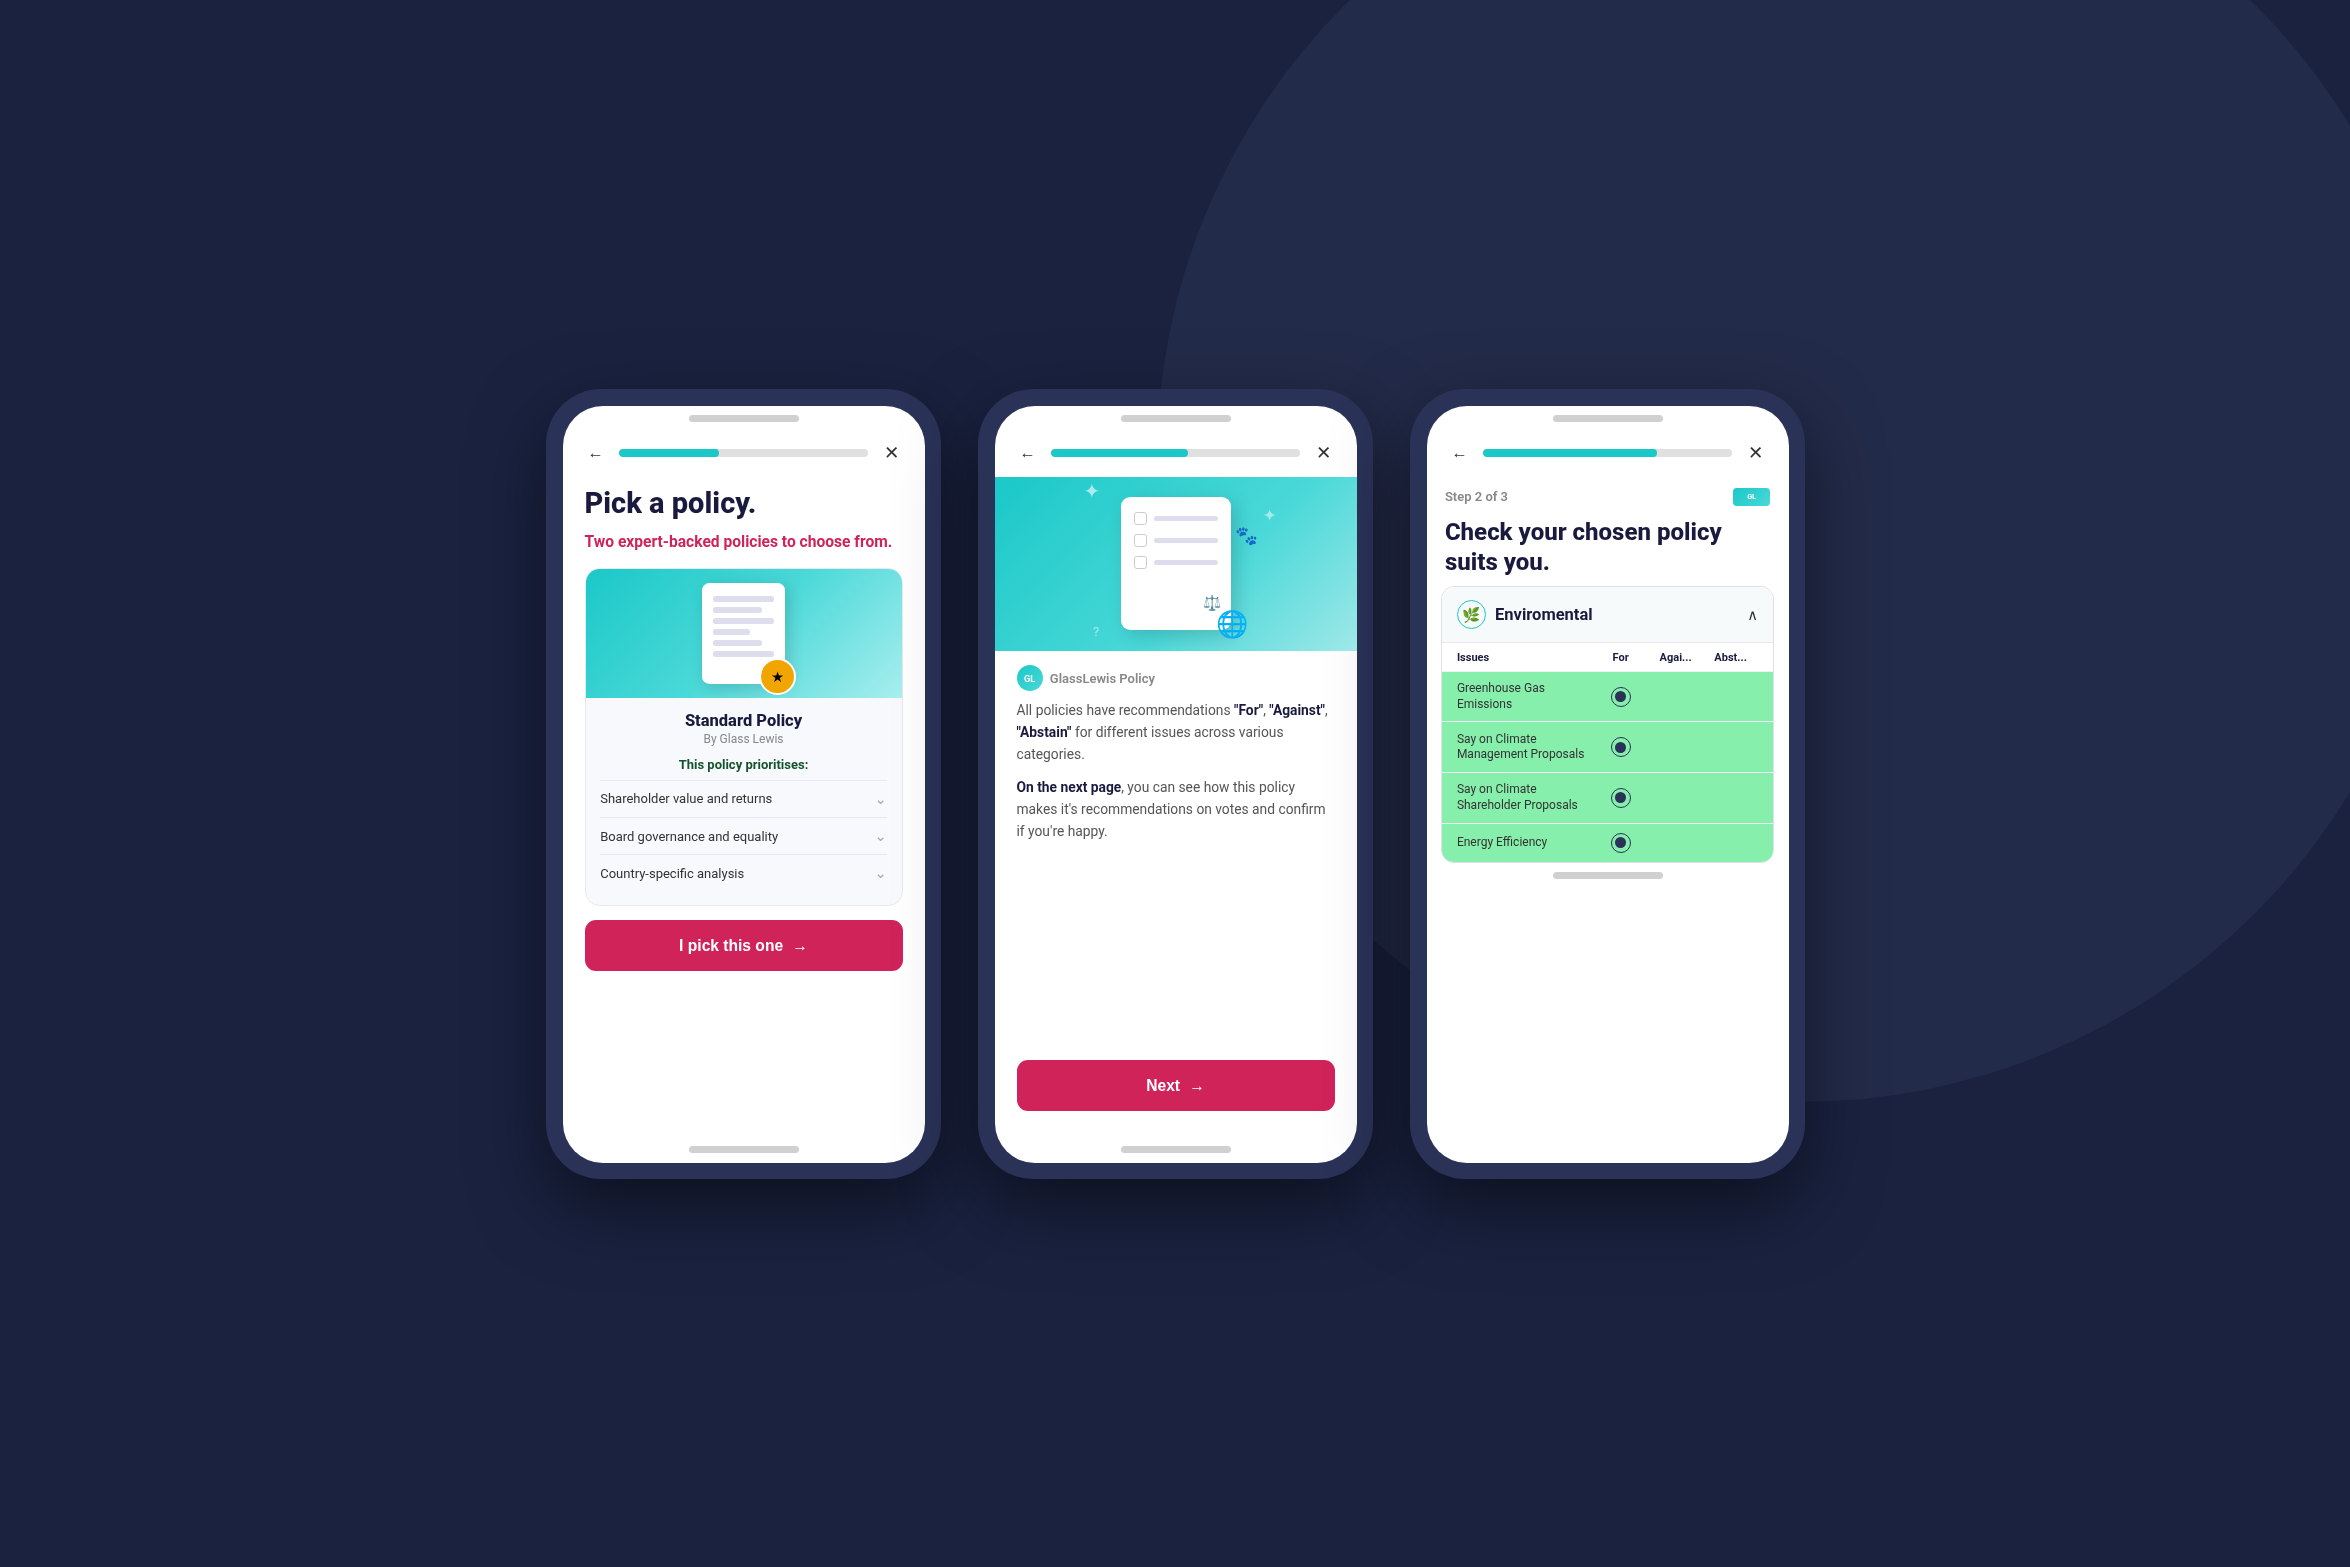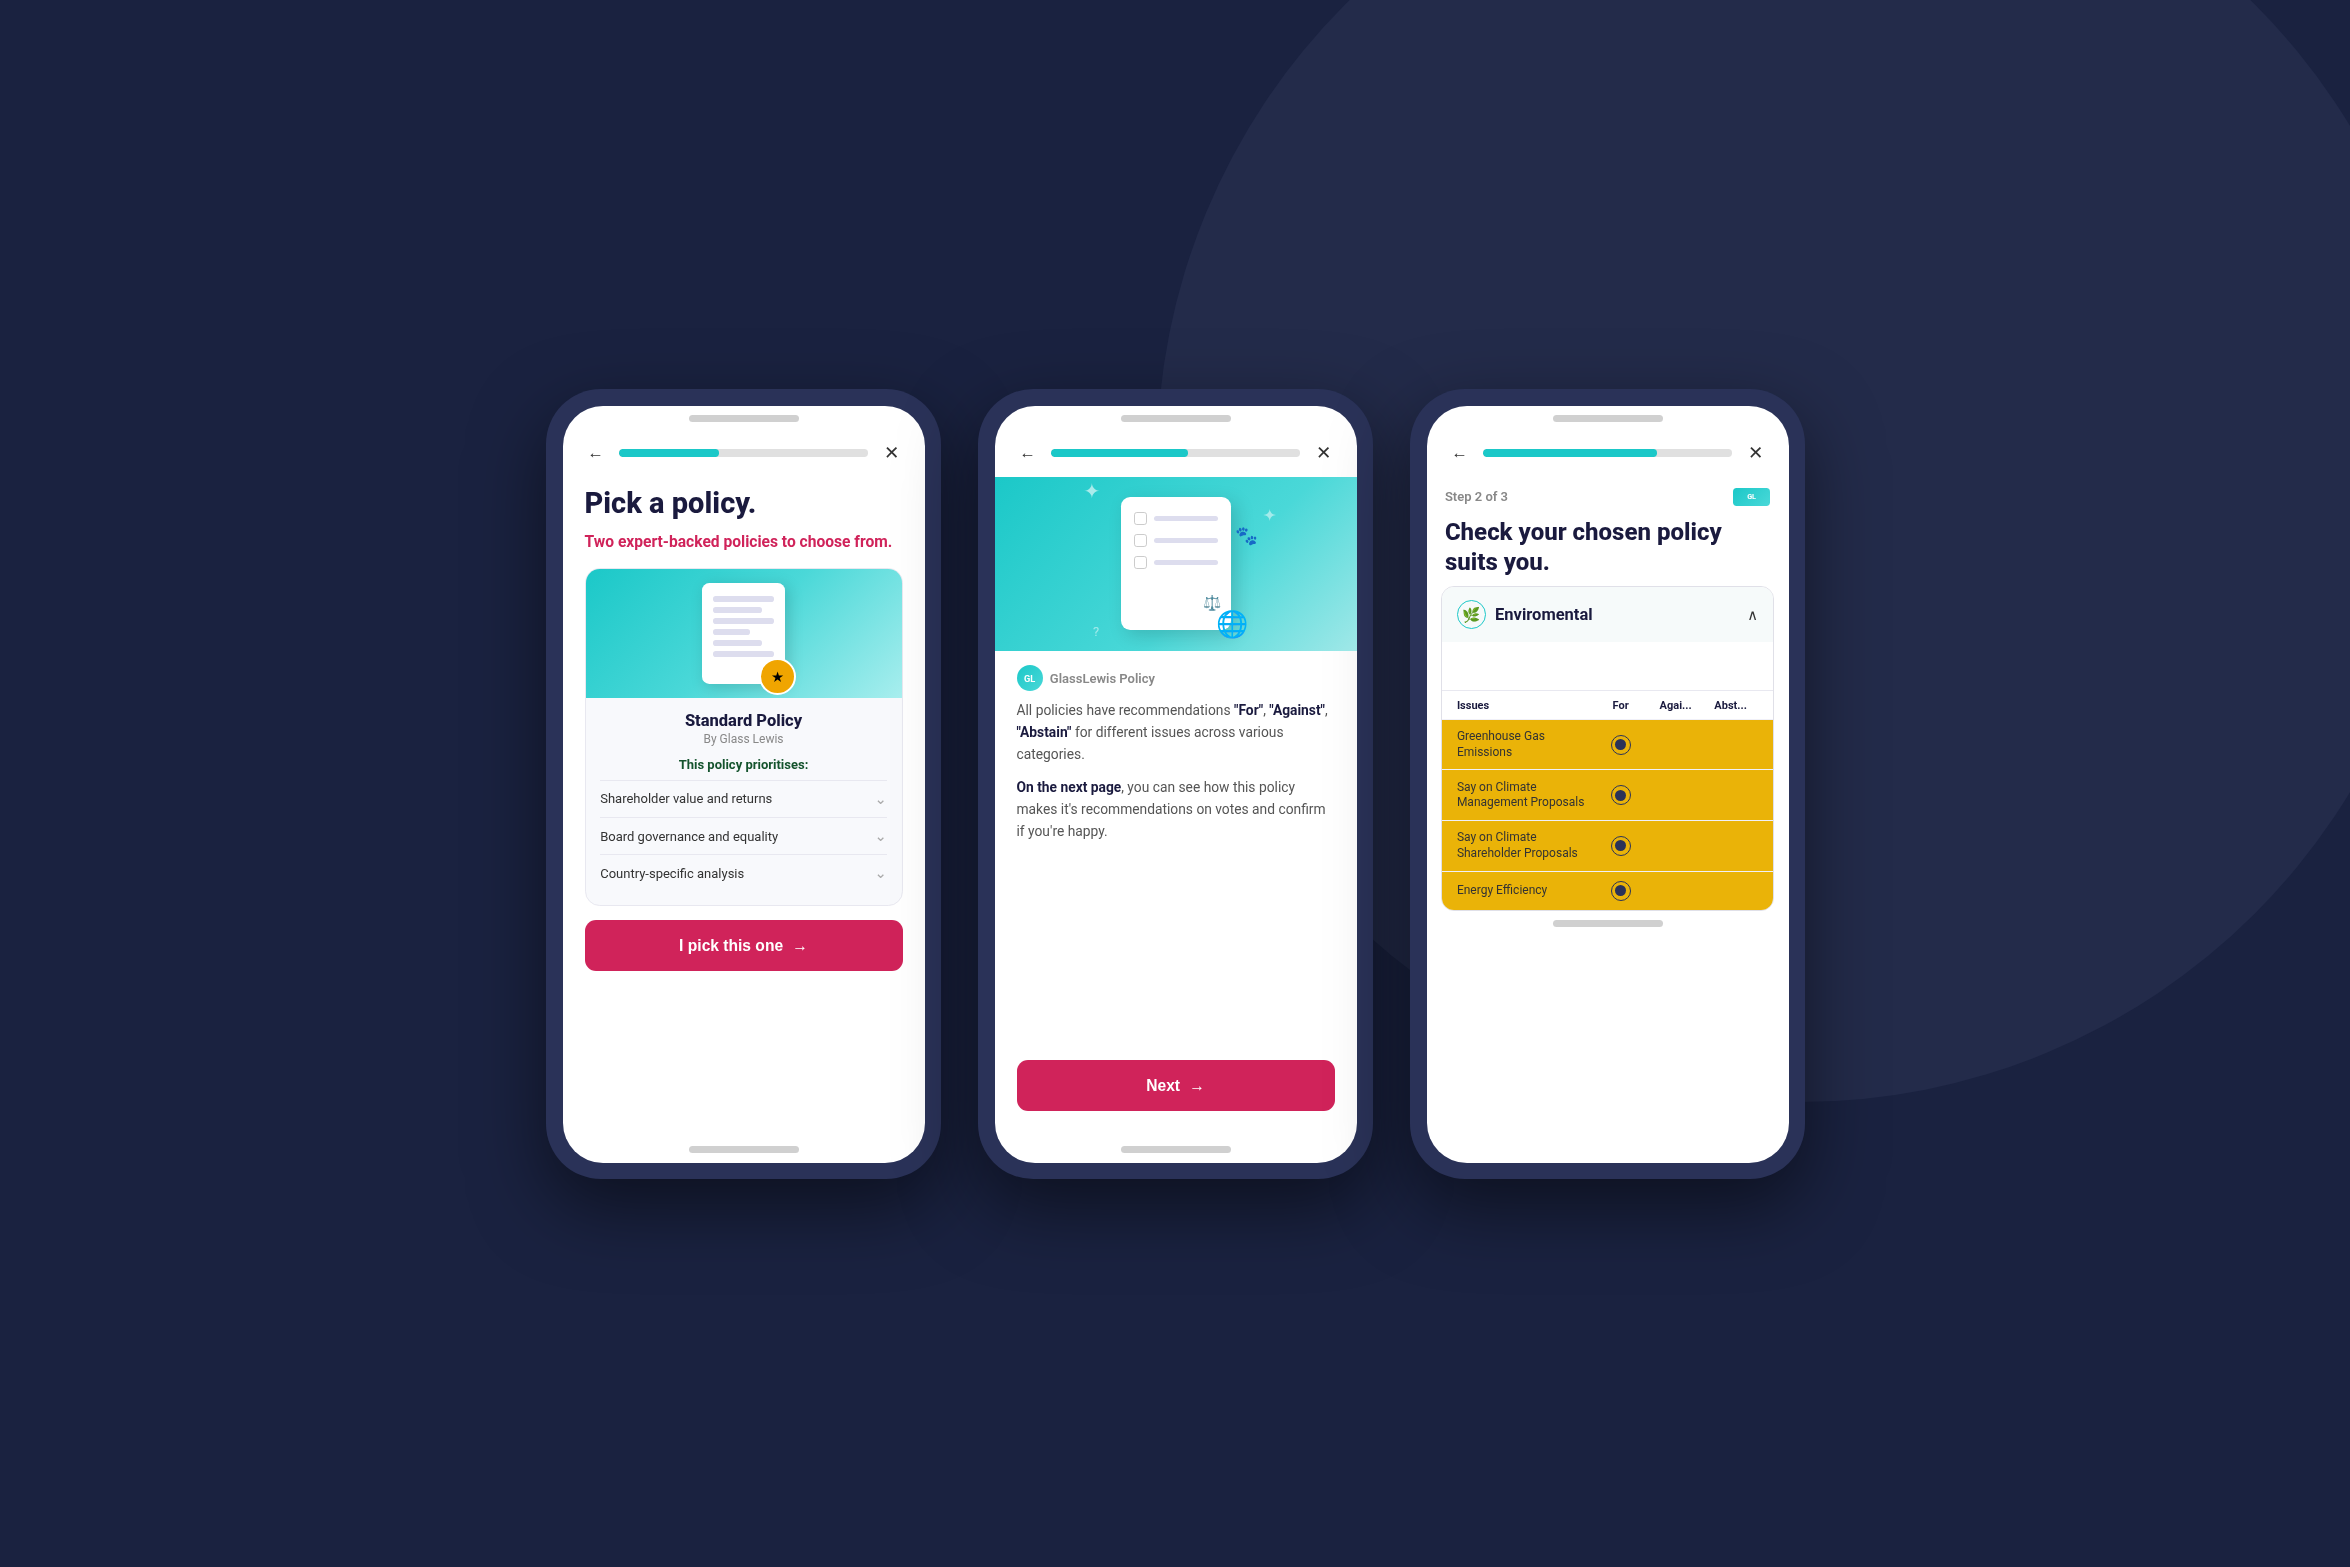--- a/index.html
+++ b/index.html
@@ -470,21 +470,20 @@
       color: #1a1a3e;
     }
 
     .env-chevron {
       color: #333;
       font-size: 14.7px;
     }
 
     .env-table {
       width: 100%;
-      margin-top: 48px;
     }
 
     .env-table-header {
       display: grid;
       grid-template-columns: 1fr 55px 55px 55px;
       padding: 7.3px 14.7px;
       border-top: 0.9px solid #e8e8f0;
       background: #fff;
     }
 
@@ -496,21 +495,21 @@
     }
 
     .env-th:first-child { text-align: left; }
 
     .env-table-row {
       display: grid;
       grid-template-columns: 1fr 55px 55px 55px;
       padding: 9.2px 14.7px;
       border-top: 0.9px solid #f0f0f8;
       align-items: center;
-      background: #eab308;
+      background: #86efac;
     }
 
     .env-issue {
       font-size: 12px;
       color: #333;
       line-height: 1.3;
     }
 
     .env-cell {
       display: flex;

